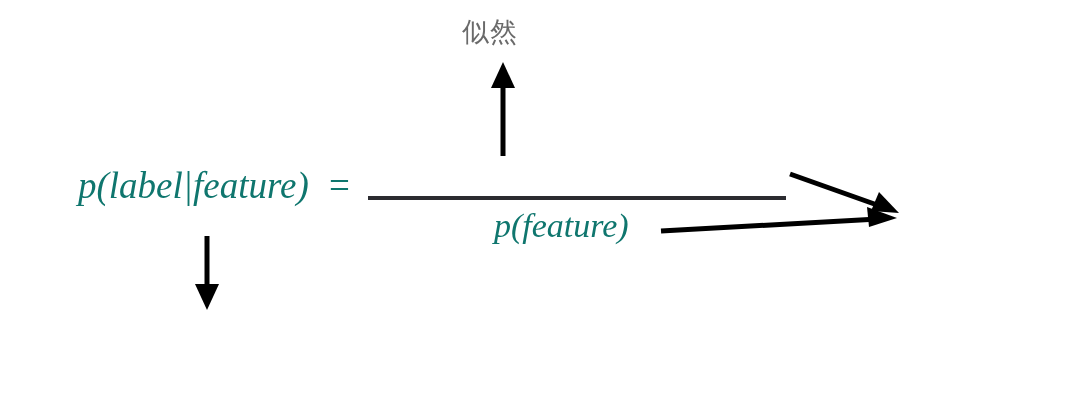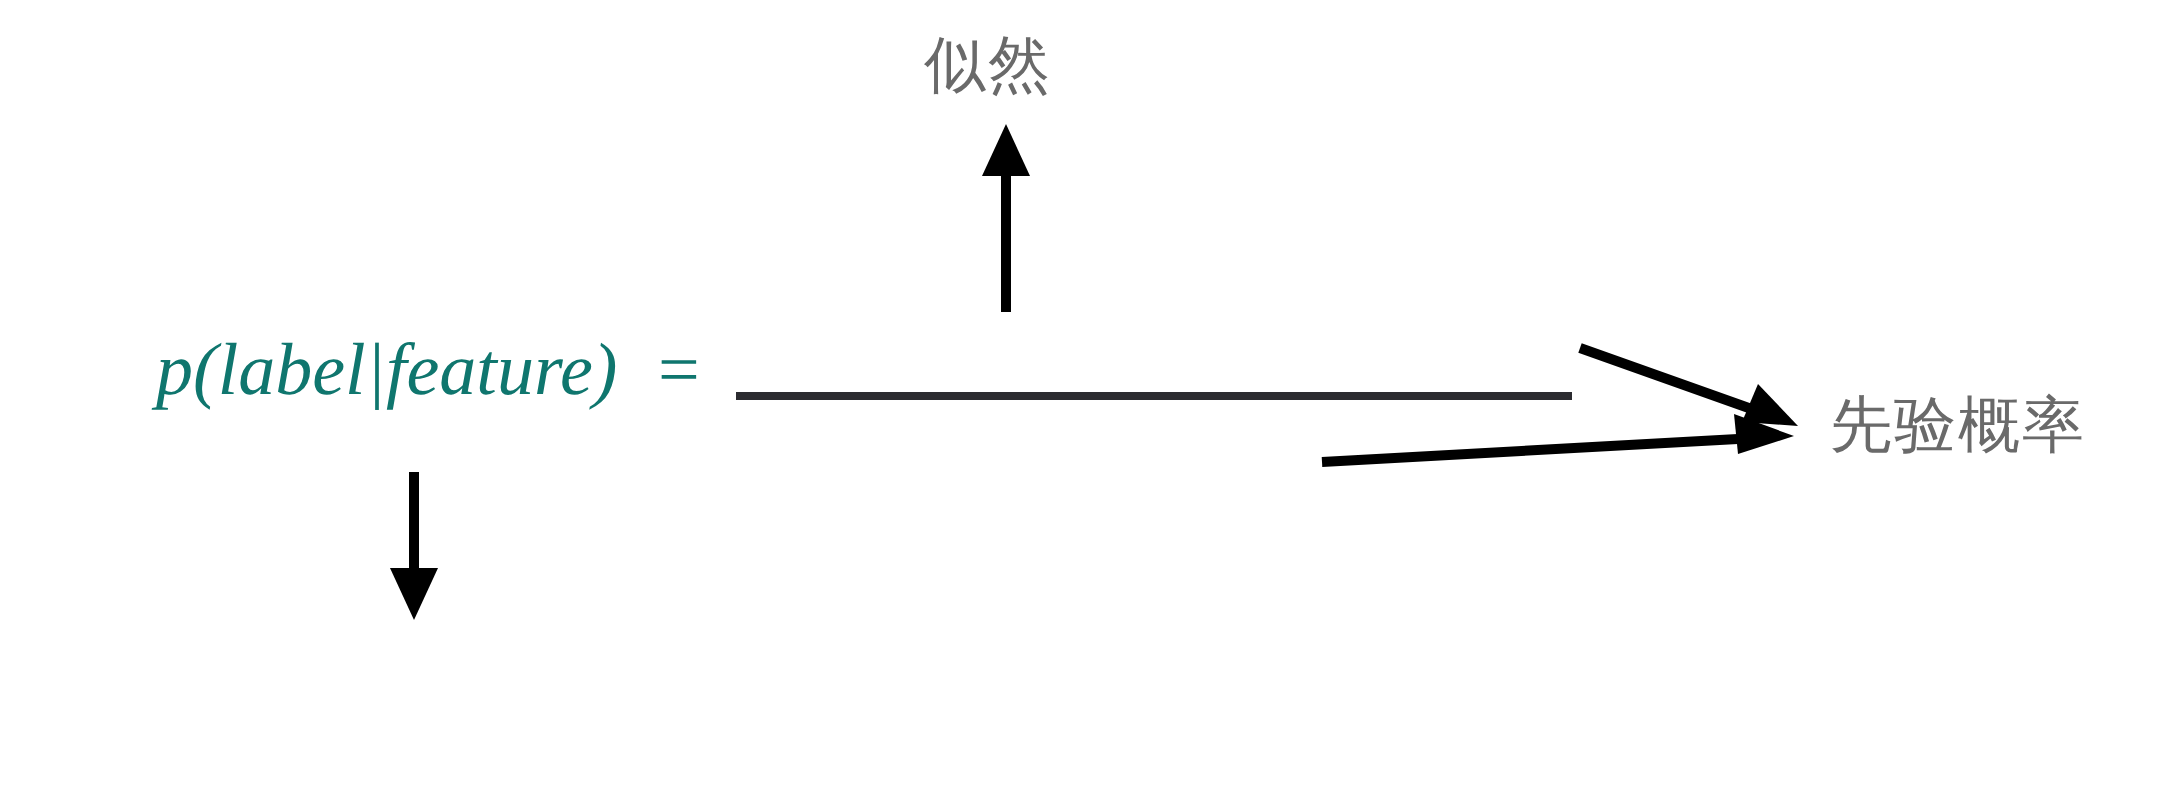--- a/index.html
+++ b/index.html
@@ -14,21 +14,21 @@
     background: #ffffff;
     overflow: hidden;
     font-family: "Liberation Sans", sans-serif;
   }
 
   
   .cn-label {
     position: absolute;
     color: #6a6a6a;
     font-family: "DejaVu Sans", "Liberation Sans", sans-serif;
-    font-size: 31px;
+    font-size: 27px;
     font-weight: 400;
     letter-spacing: 1px;
     white-space: nowrap;
     line-height: 1;
   }
   #label-likelihood { left: 462px; top: 18px; }
   #label-prior      { left: 915px; top: 198px; }
   #label-posterior  { left: 140px; top: 322px; }
 
   
@@ -80,30 +80,30 @@
     pointer-events: none;
   }
 </style>
 </head>
 <body>
 
 <div id="canvas">
 
   <div class="cn-label" id="label-likelihood">似然</div>
 
-  <div class="cn-label" id="label-prior">先验概率</div>
 
 
   <div class="formula" id="lhs">p(label|feature)</div>
 
   <div class="formula" id="equals">=</div>
 
 
   <div id="fraction-bar"></div>
 
+  <div class="formula" id="denominator">p(feature)</div>
 
   <svg id="arrow-layer" viewBox="0 0 1080 403">
 
     <g>
       <line x1="503" y1="156" x2="503" y2="80" stroke="#000000" stroke-width="5"></line>
       <polygon points="503,62 491,88 515,88" fill="#000000"></polygon>
     </g>
 
     <g>
       <line x1="207" y1="236" x2="207" y2="292" stroke="#000000" stroke-width="5"></line>

